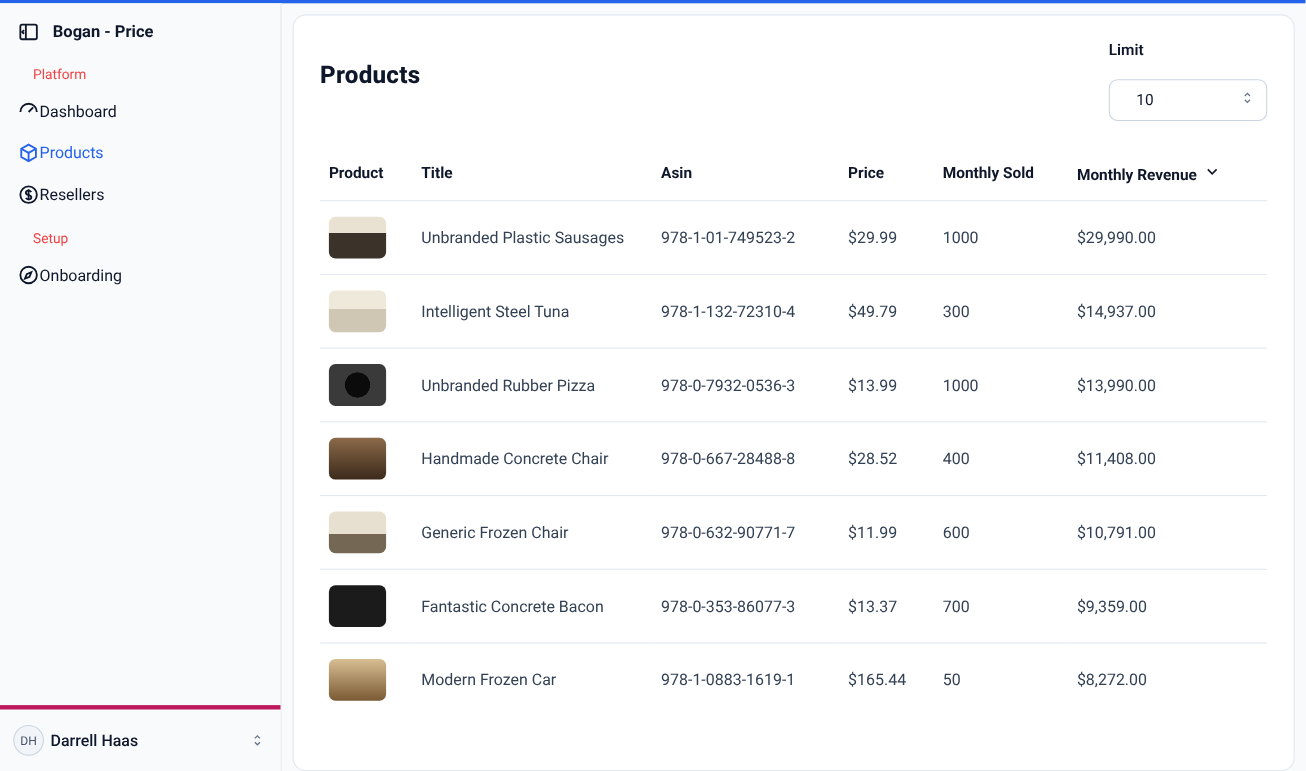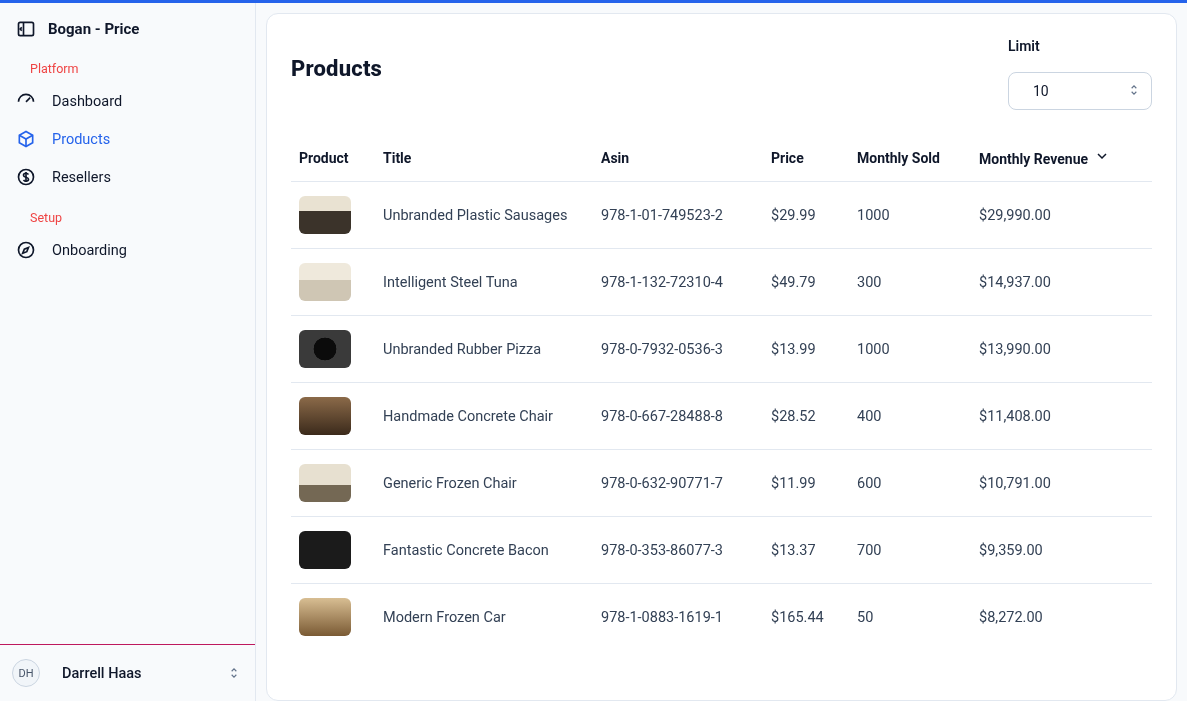--- a/index.html
+++ b/index.html
@@ -43,36 +43,36 @@
   }
   .section-label {
     padding: 14px 14px 6px 30px;
     font-size: 12.5px;
     color: #ef4444;
   }
   .nav-list { padding: 0 8px; }
   .nav-item {
     display: flex;
     align-items: center;
-    gap: 16px;
+    gap: 0;
     padding: 9px 8px;
     font-size: 14.5px;
     color: #0f172a;
     border-radius: 6px;
     cursor: pointer;
   }
   .nav-item.active { color: #2563eb; }
   .nav-item .nav-icon svg { stroke: currentColor; }
   .sidebar-spacer { flex: 1; }
   .user-row {
-    border-top: 1px solid #be185d;
+    border-top: 4px solid #be185d;
     padding: 14px 12px 14px 12px;
     display: flex;
     align-items: center;
-    gap: 22px;
+    gap: 6px;
     background: #f8fafc;
   }
   .avatar {
     width: 28px; height: 28px;
     border-radius: 50%;
     border: 1px solid #cbd5e1;
     display: flex; align-items: center; justify-content: center;
     font-size: 11px; color: #475569;
     background: #f1f5f9;
   }

